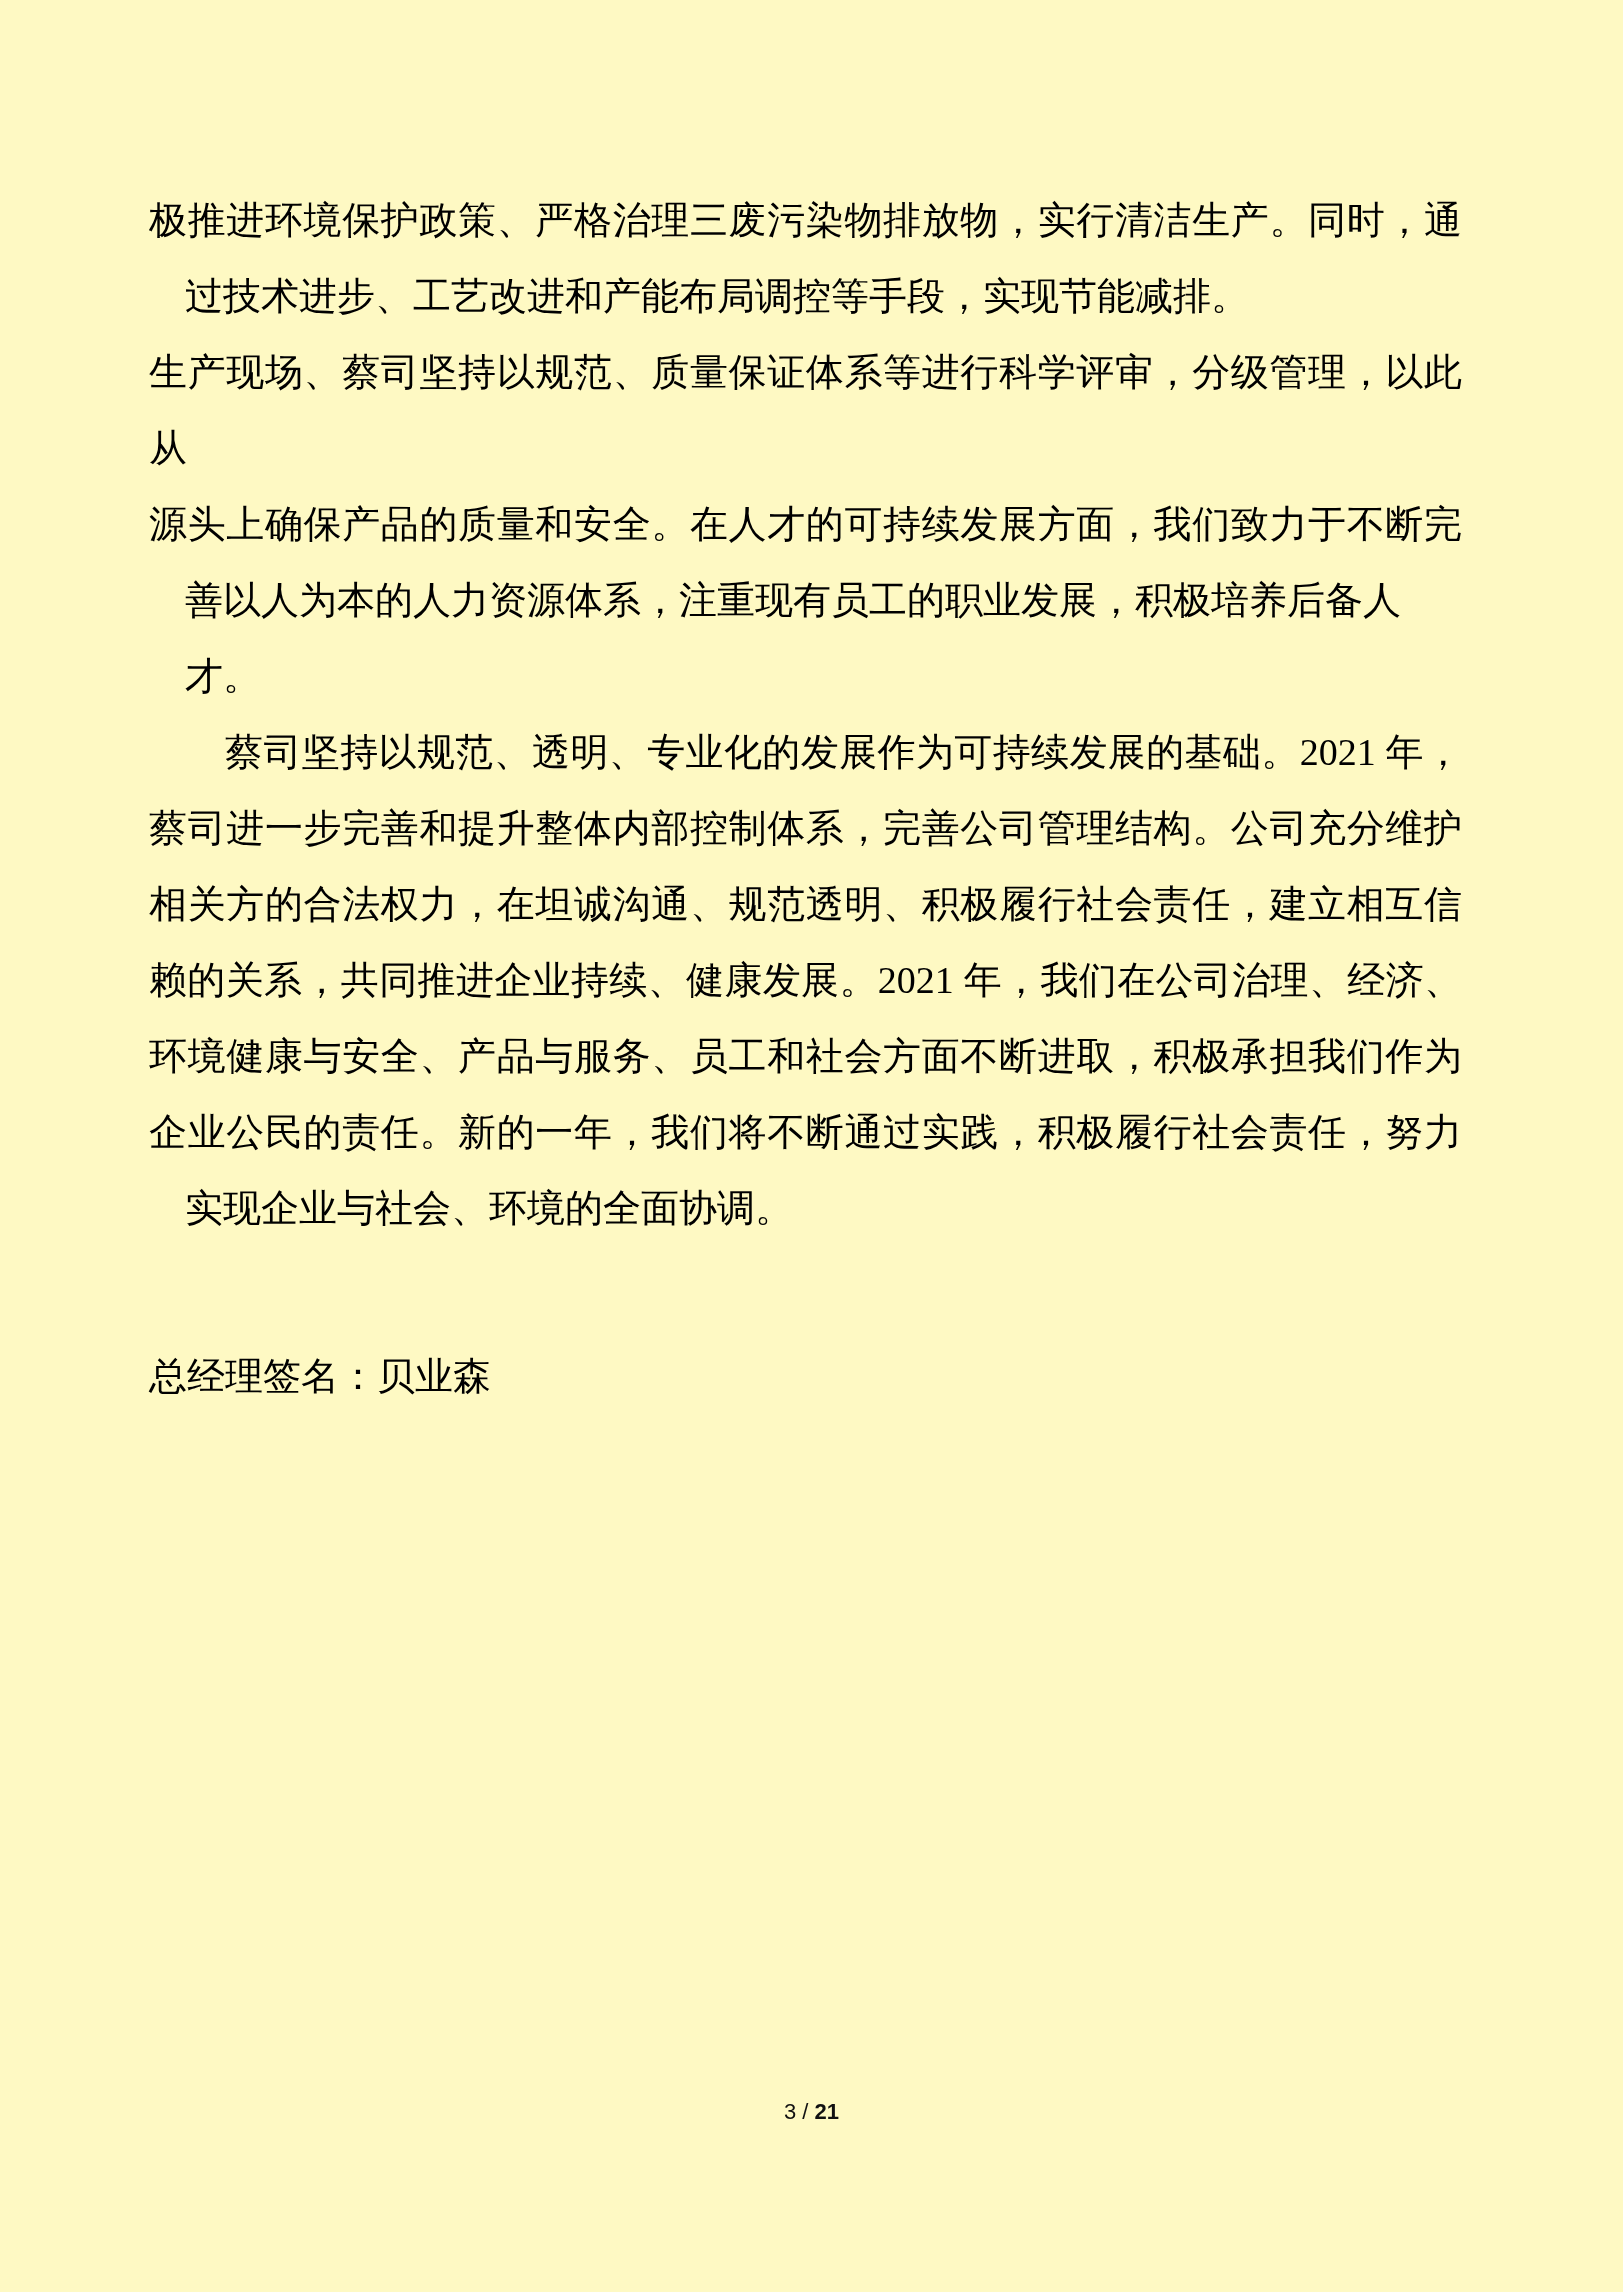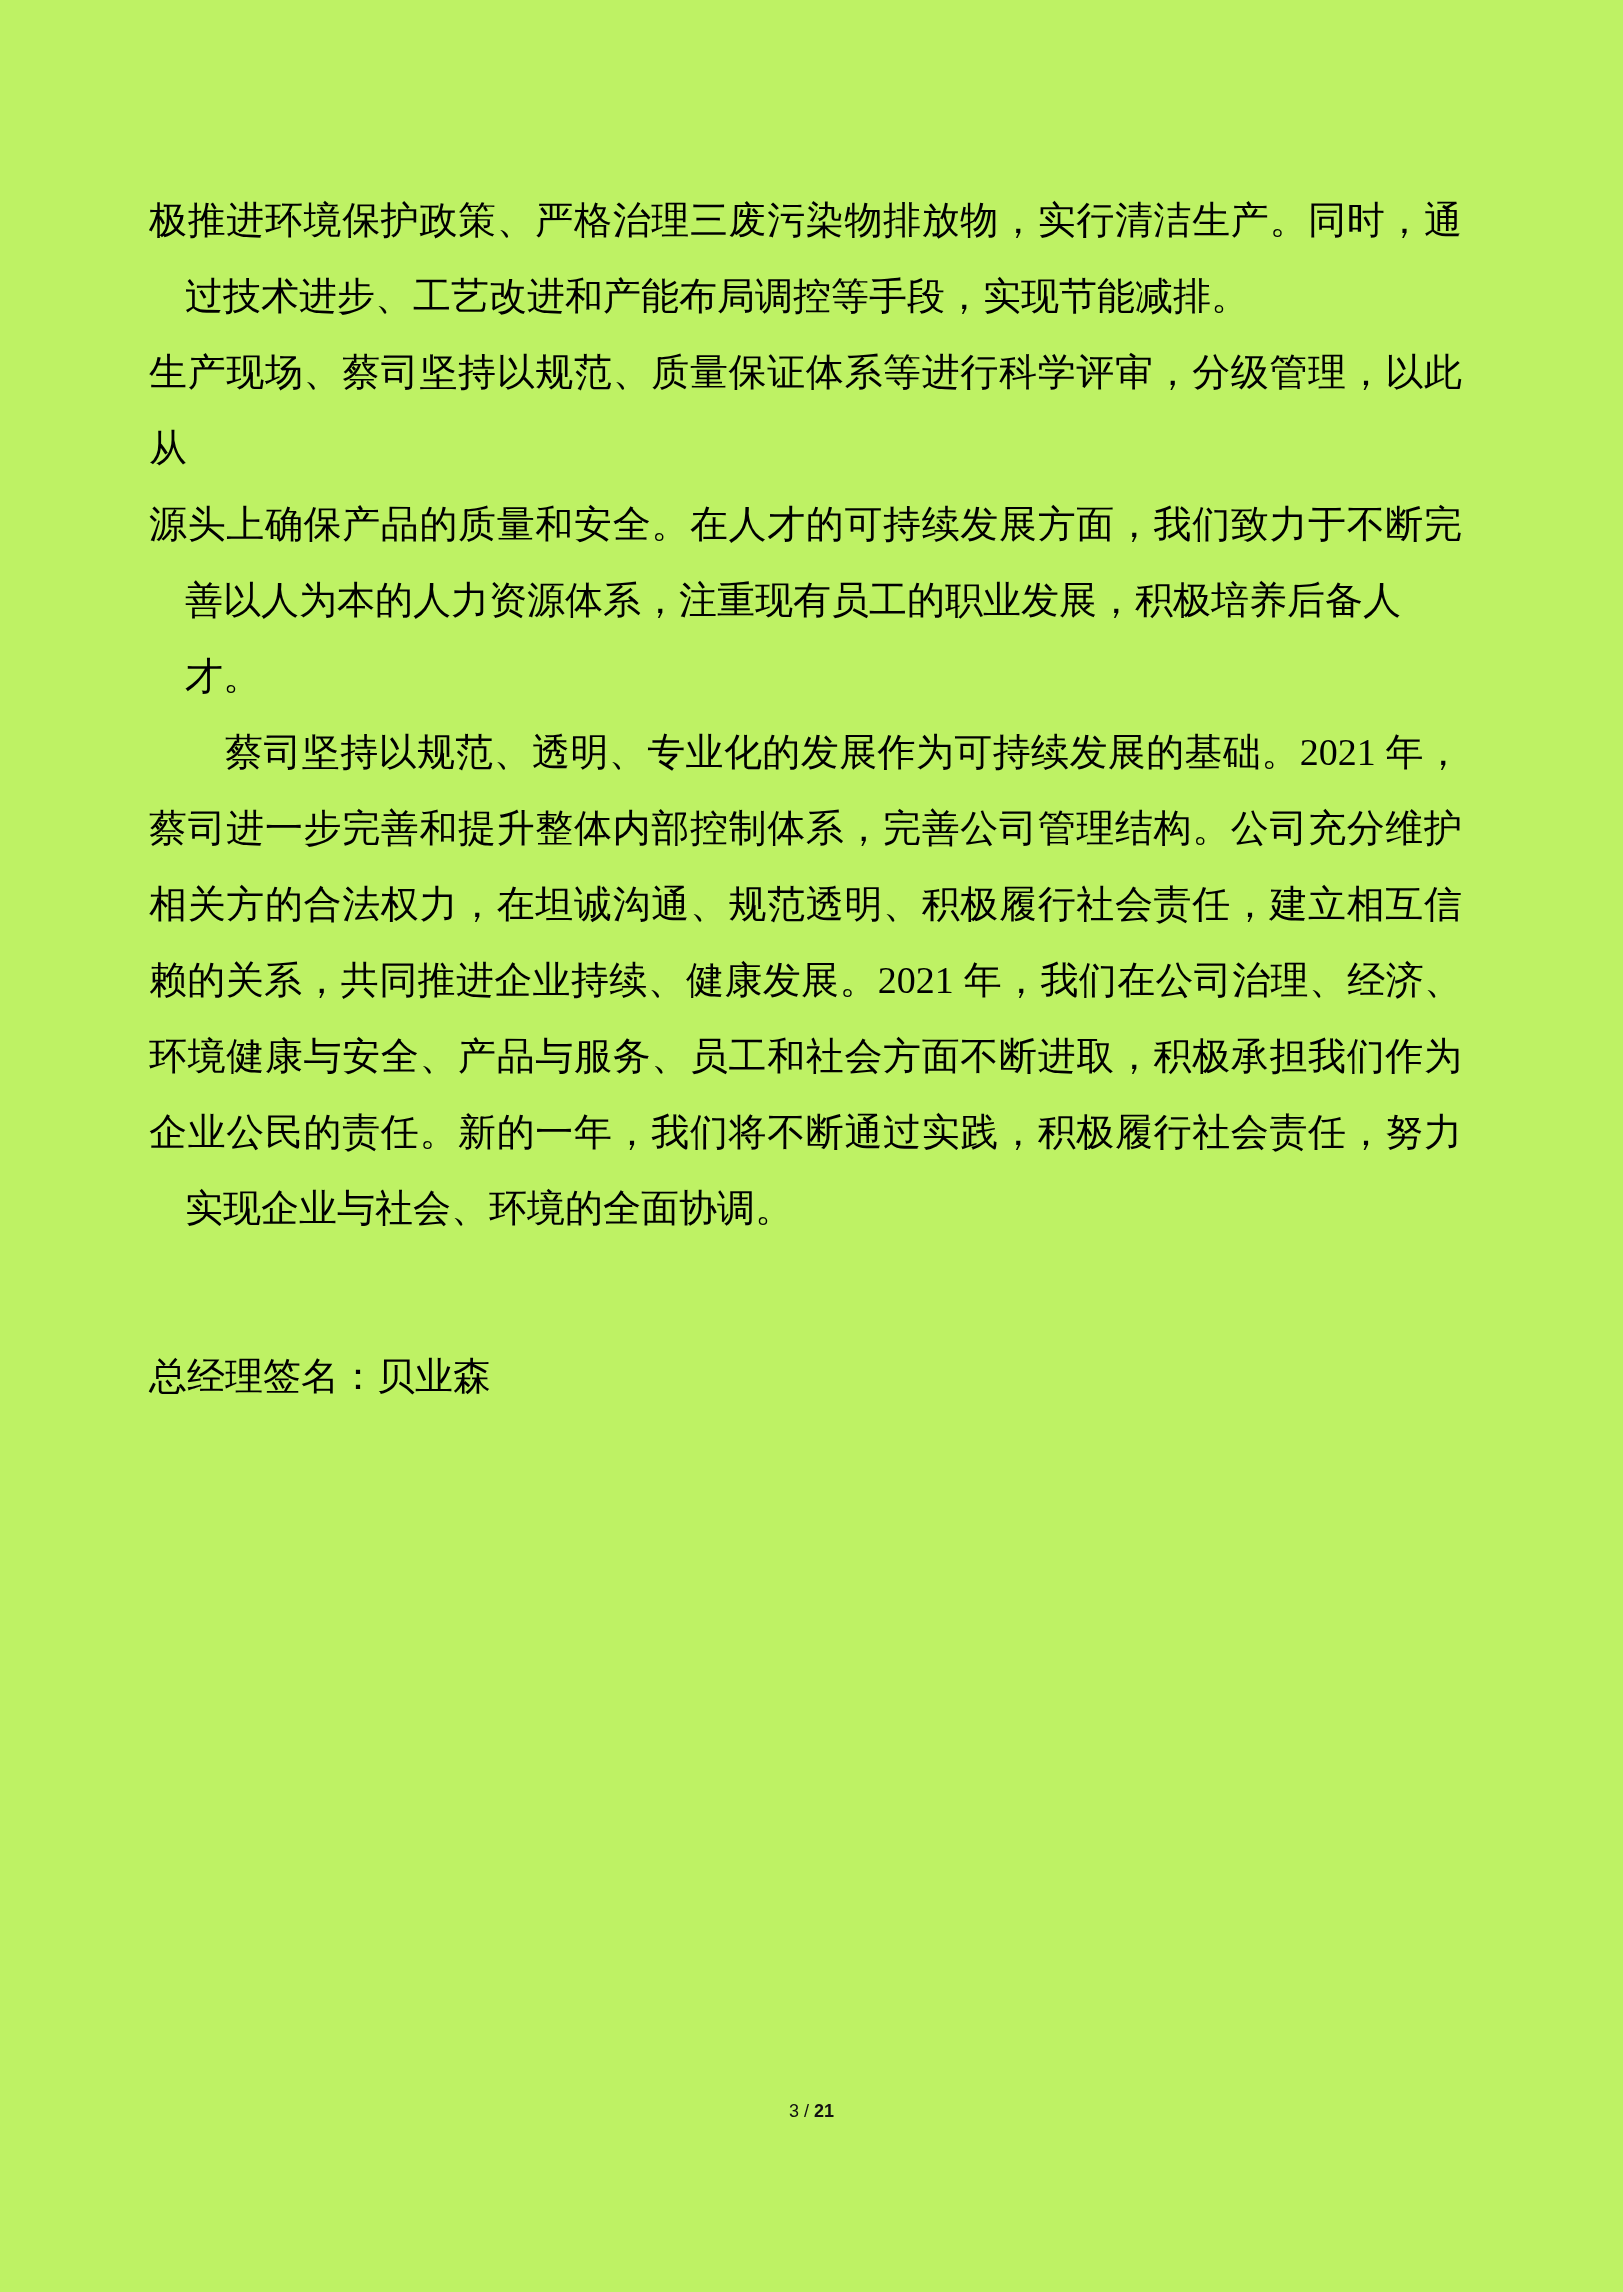--- a/index.html
+++ b/index.html
@@ -5,21 +5,21 @@
   html, body {
     margin: 0;
     padding: 0;
     background: #ffffff;
     overflow: hidden;
   }
   .page {
     position: relative;
     width: 1623px;
     height: 2293px;
-    background: #bef264;
+    background: #fef9c3;
     color: #000000;
     font-family: "Liberation Serif", "DejaVu Serif", serif;
   }
   .content {
     position: absolute;
     left: 149px;
     top: 182px;
     width: 1313px;
     font-size: 38px;
     line-height: 76px;
@@ -45,21 +45,21 @@
     text-align: left;
     padding-right: 80px;
   }
   .footer {
     position: absolute;
     left: 0;
     top: 2098px;
     width: 100%;
     text-align: center;
     font-family: "Liberation Sans", "DejaVu Sans", sans-serif;
-    font-size: 18px;
+    font-size: 22px;
     line-height: 27.4px;
     color: #111111;
   }
   .footer .total { font-weight: bold; }
 </style>
 </head>
 <body>
 
 <div class="page">
 

